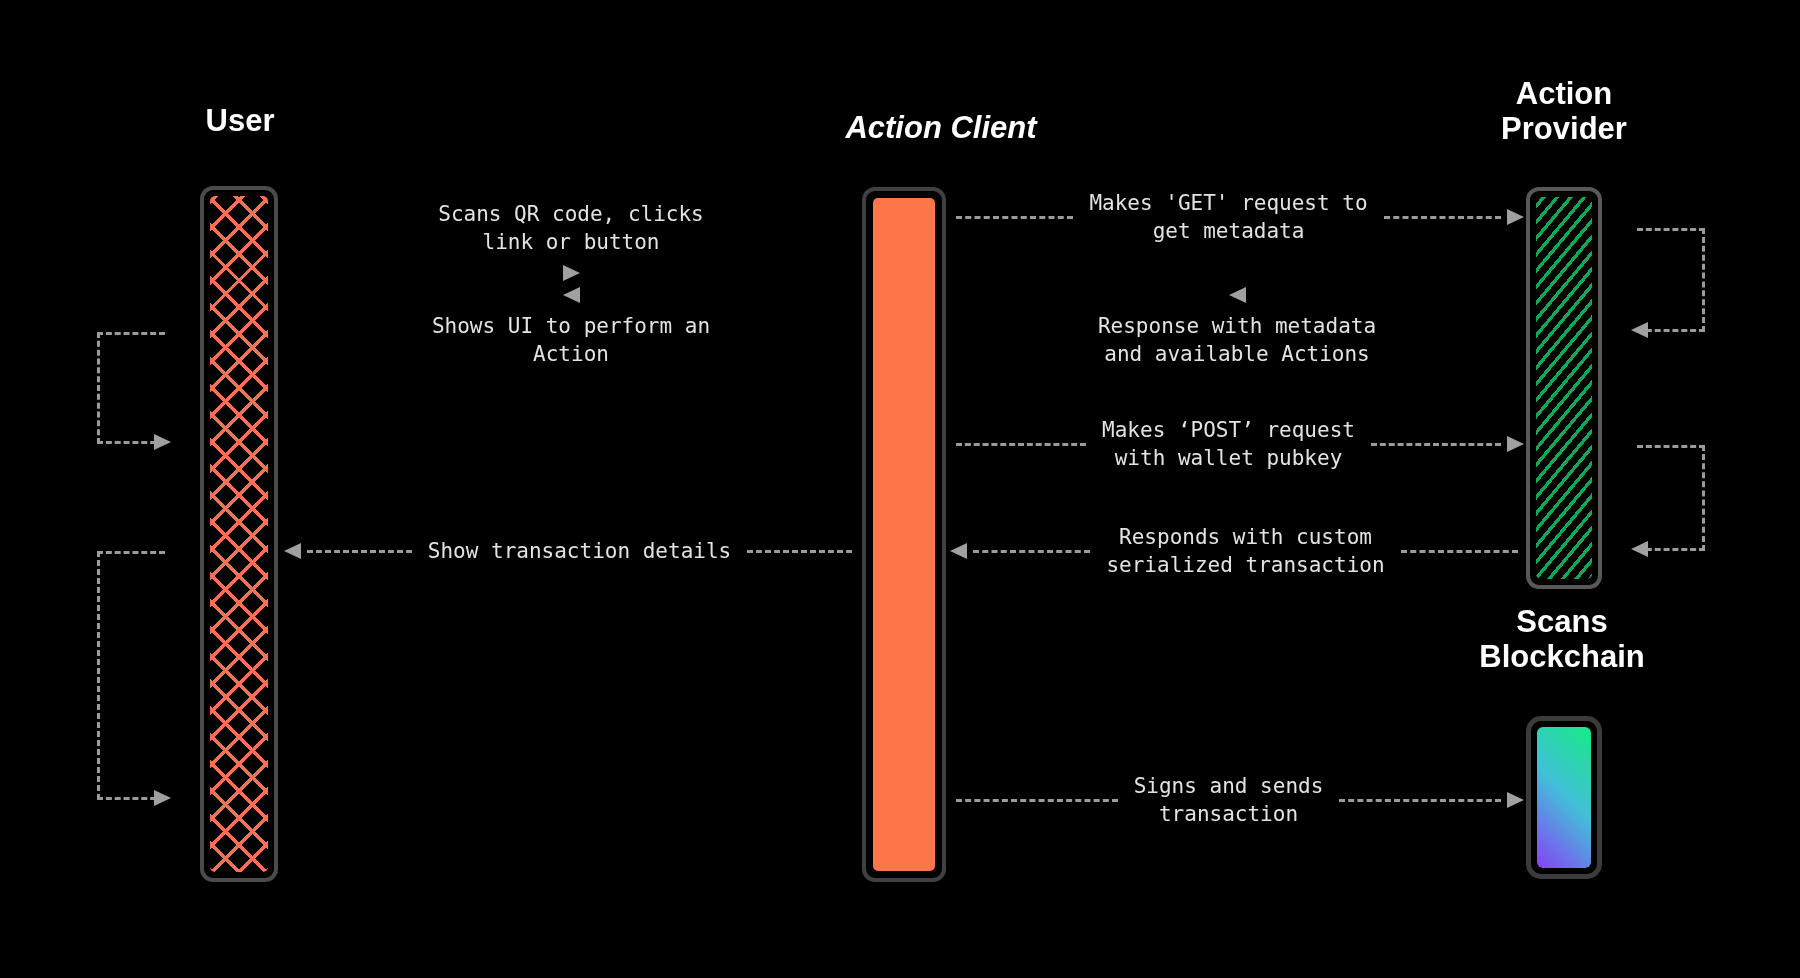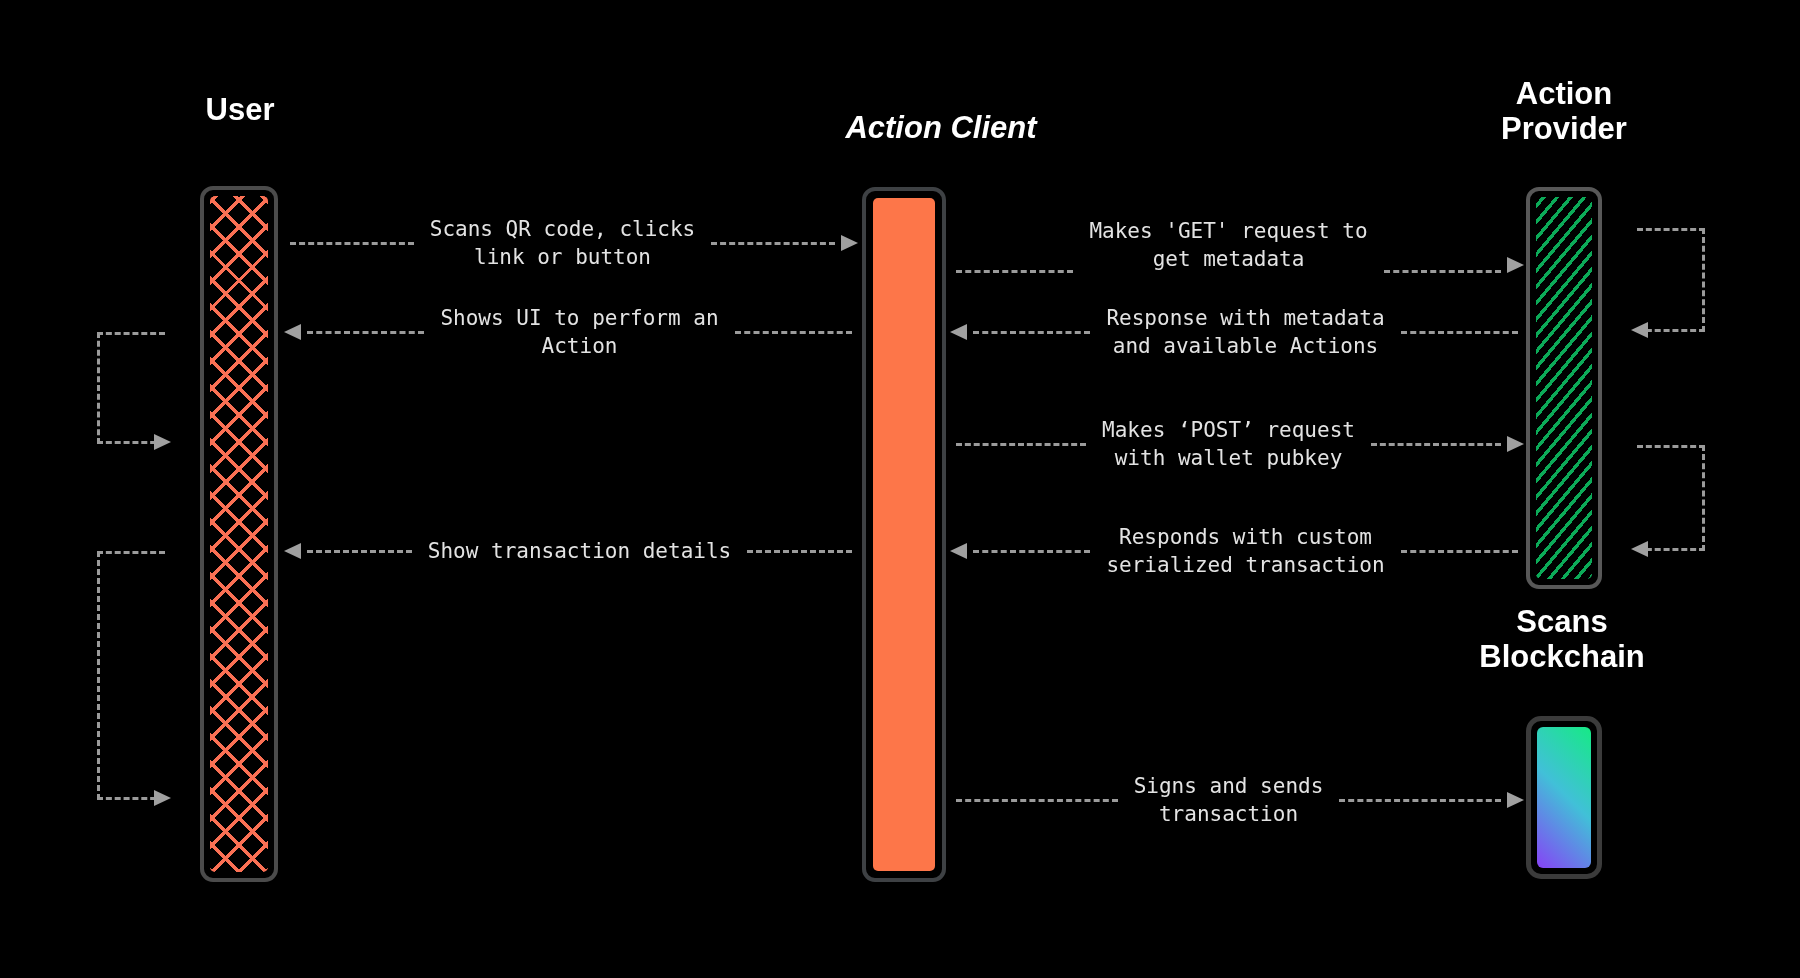--- a/index.html
+++ b/index.html
@@ -4,21 +4,21 @@
 <style>
   html,body{margin:0;padding:0;background:#000;}
   #canvas{position:relative;width:1800px;height:978px;background:#000;overflow:hidden;
           font-family:"Liberation Sans",sans-serif;}
 
   
   .actor-title{position:absolute;color:#fff;font-weight:700;font-size:31px;line-height:35px;
                text-align:center;font-family:"Liberation Sans",sans-serif;}
   .actor-title span{display:block;}
   .actor-title span:empty{display:none;}
-  #t-user{left:160px;top:92px;width:160px;}
+  #t-user{left:160px;top:103px;width:160px;}
   #t-client{left:811px;top:110px;width:260px;font-style:italic;}
   #t-provider{left:1454px;top:76px;width:220px;}
   #t-solana{left:1452px;top:604px;width:220px;}
 
   
   .bar{position:absolute;border-radius:13px;box-sizing:border-box;background:#000;}
   .bar-inner{position:absolute;border-radius:5px;}
   #bar-user{left:200px;top:186px;width:78px;height:696px;border:4px solid #4b4b4b;}
   #bar-user .bar-inner{left:6px;top:6px;right:6px;bottom:6px;background:
      repeating-linear-gradient(45deg,#fa7054 0 3.5px,transparent 3.5px 19px),
@@ -29,21 +29,21 @@
   #bar-provider .bar-inner{left:6px;top:6px;right:6px;bottom:6px;background:
      repeating-linear-gradient(-50deg,#0caa58 0 3.4px,transparent 3.4px 10.4px);}
   #bar-solana{left:1526px;top:716px;width:76px;height:163px;border:5px solid #3b3b3b;border-radius:15px;}
   #bar-solana .bar-inner{left:6px;top:6px;right:6px;bottom:6px;border-radius:6px;background:
      linear-gradient(225deg,#16ea85 0%,#41c0d8 48%,#8742f6 100%);}
 
   
   .mrow{position:absolute;height:90px;display:flex;align-items:center;}
   .lrow{left:284px;width:574px;}
   .rrow{left:950px;width:574px;}
-  .y1l{top:198px;} .y1r{top:183px;align-items:flex-end;} .y2{top:287px;} .y3{top:399px;} .y4{top:506px;} .y5{top:755px;}
+  .y1l{top:191px;flex-direction:column;} .y1r{top:172px;} .y2{top:287px;flex-direction:column;} .y3{top:399px;} .y4{top:506px;} .y5{top:755px;}
   .dash{flex:1;height:0;border-top:3px dashed #9b9b9b;margin:0 6px;}
   .mtext{color:#e3e3e3;font-family:"DejaVu Sans Mono","Liberation Mono",monospace;
          font-size:21px;line-height:28px;text-align:center;margin:0 10px;white-space:nowrap;}
   .mtext span{display:block;}
   .mtext span:empty{display:none;}
   .ah{width:0;height:0;flex:0 0 auto;}
   .ah-r{border-top:8px solid transparent;border-bottom:8px solid transparent;border-left:17px solid #a0a0a0;}
   .ah-l{border-top:8px solid transparent;border-bottom:8px solid transparent;border-right:17px solid #a0a0a0;}
 
   

